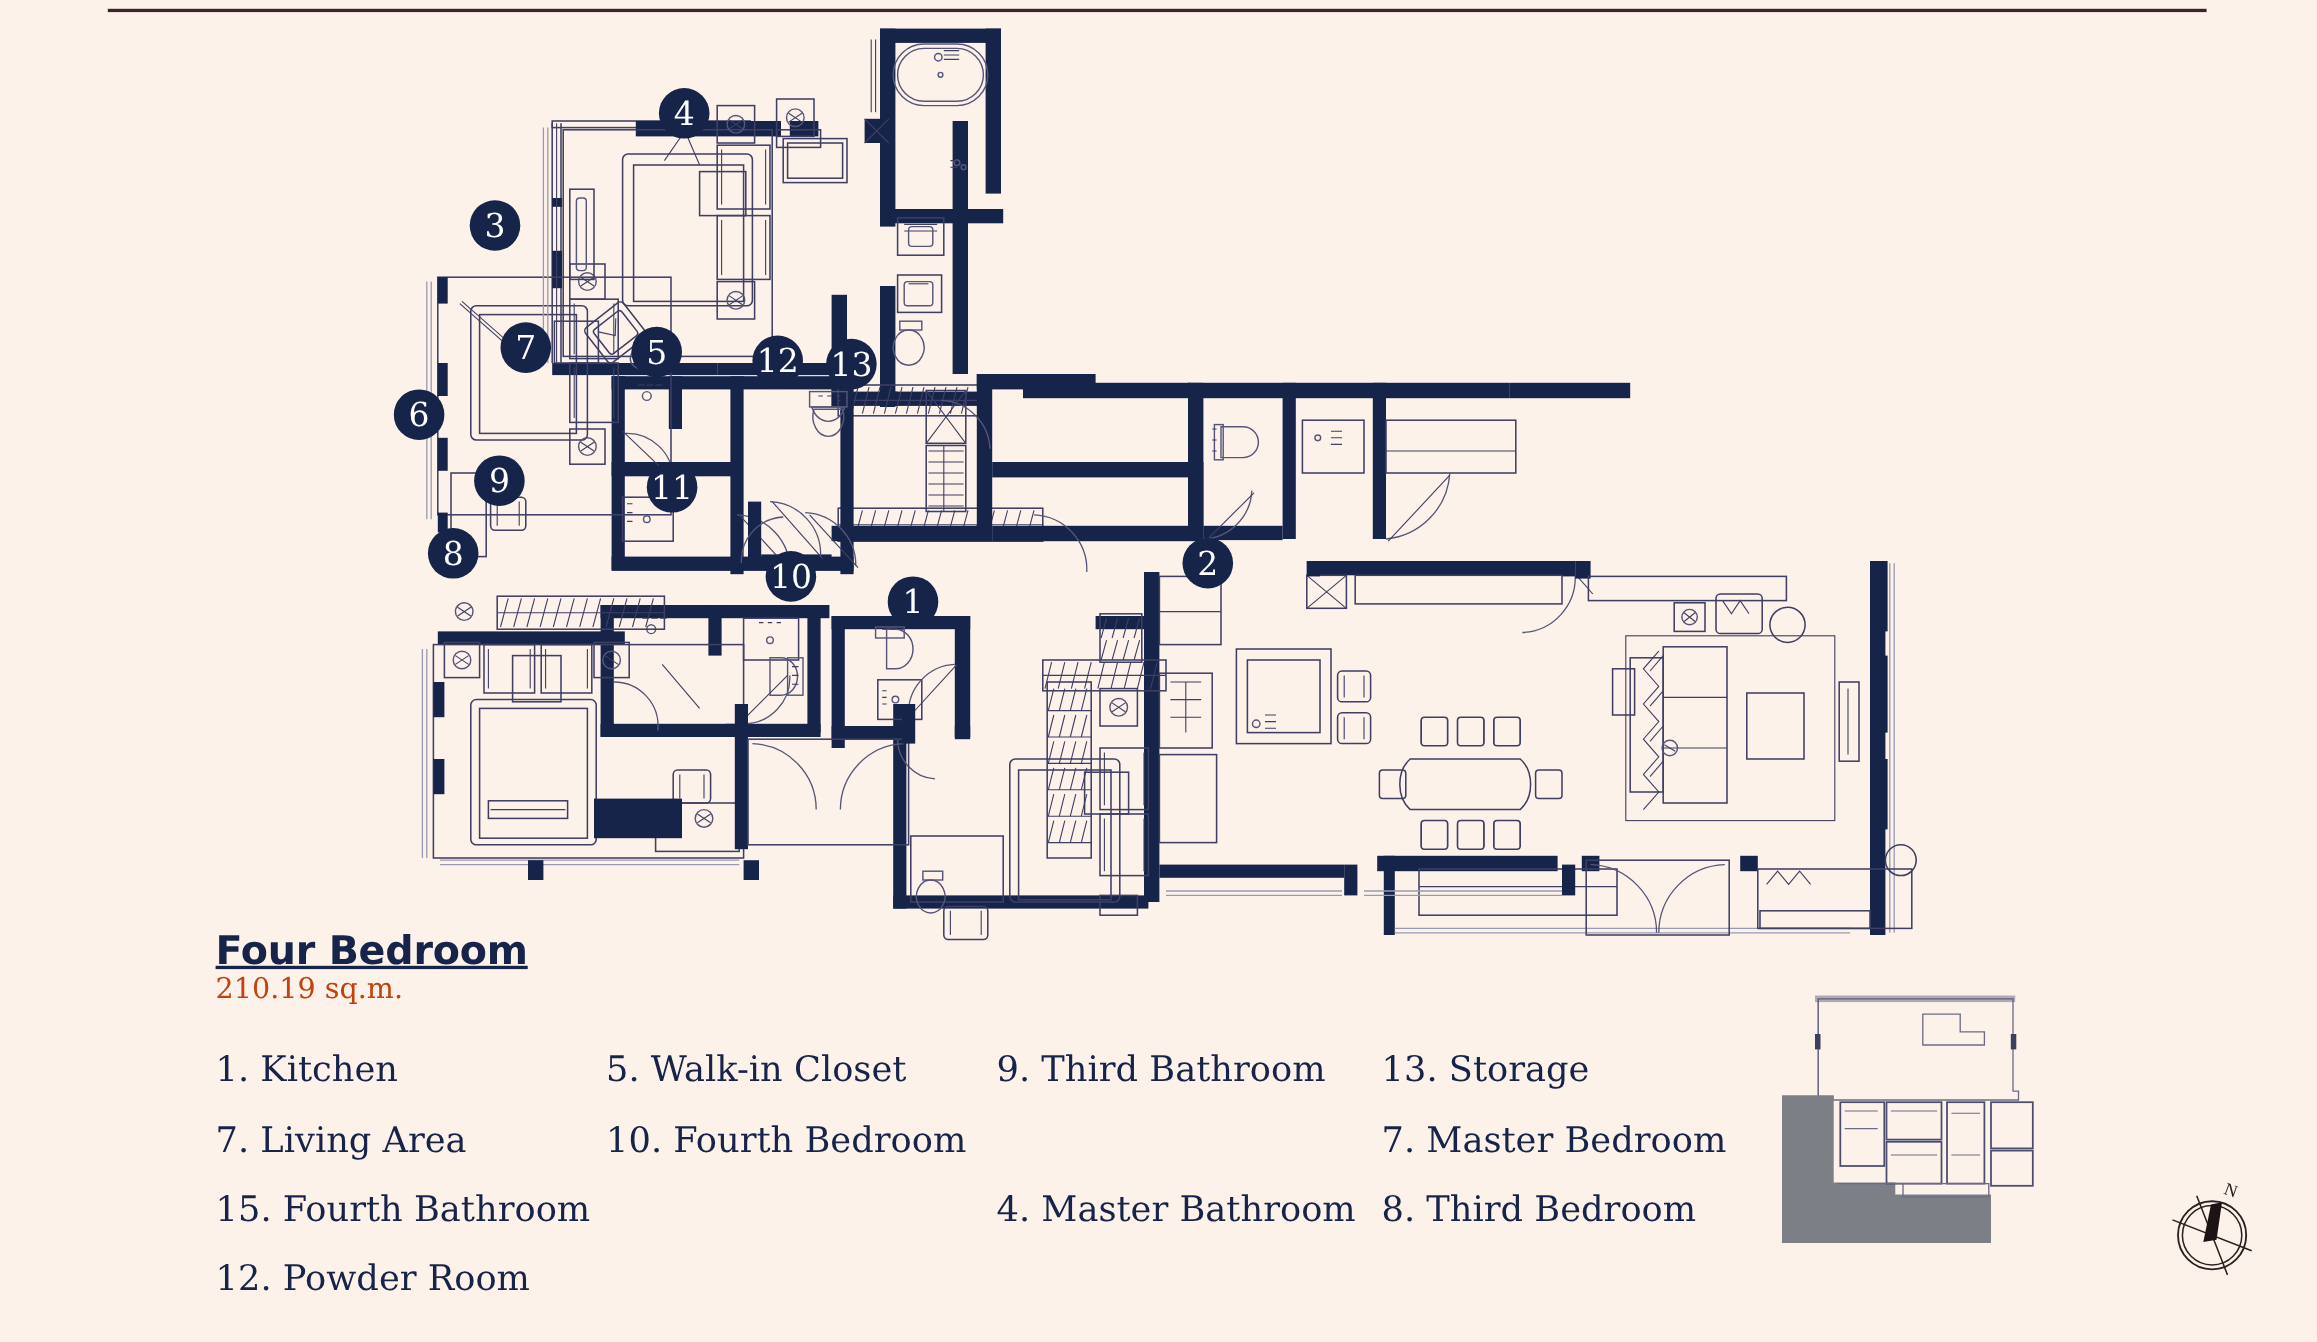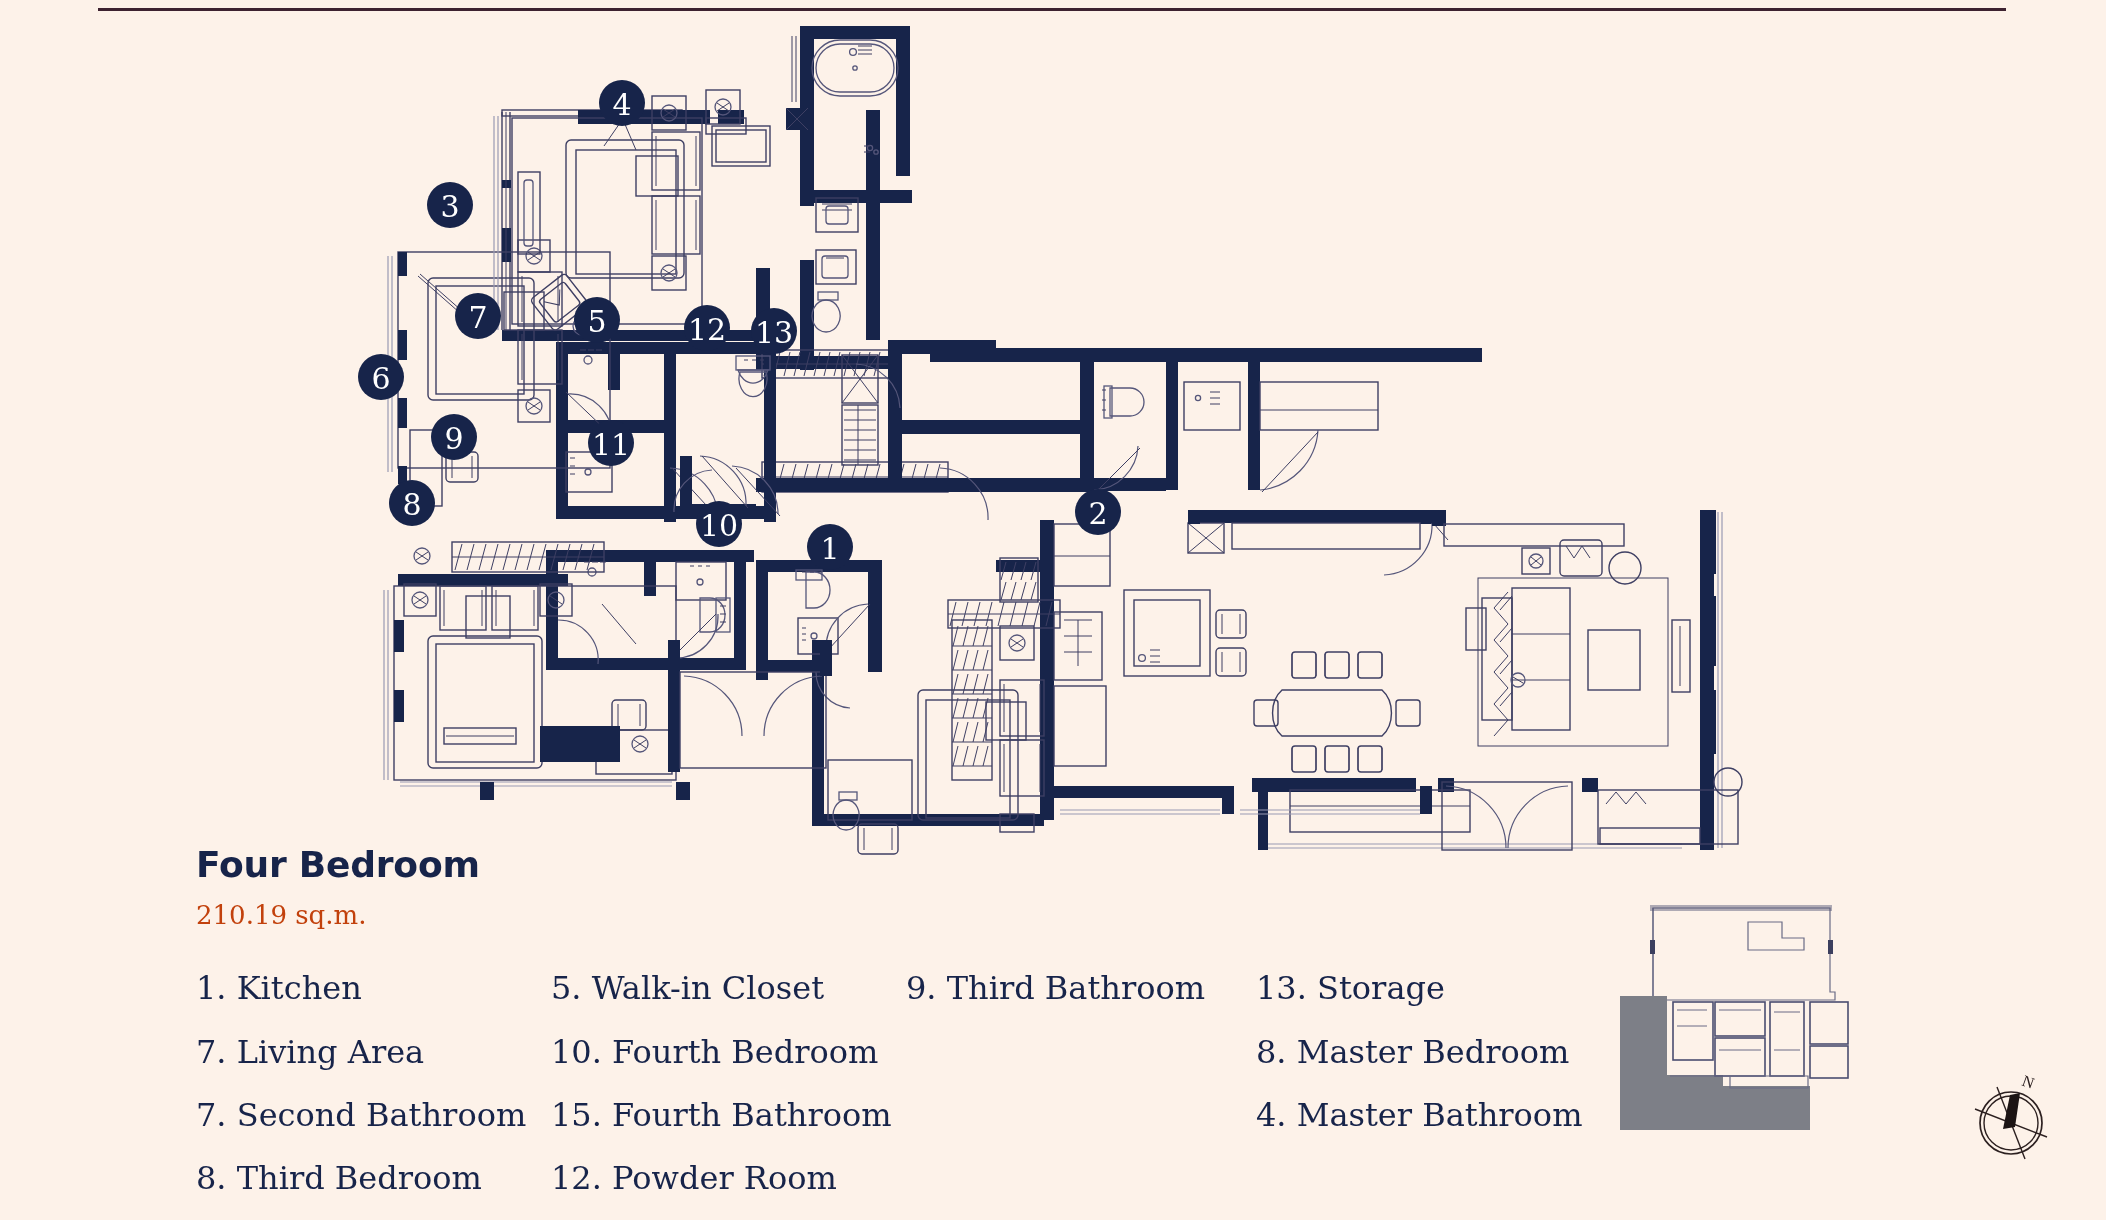--- a/index.html
+++ b/index.html
@@ -14,21 +14,21 @@
   #topRule{
     position:absolute;left:98px;top:8px;width:1908px;height:3px;
     background:#3d2230;
   }
   #planWrap{position:absolute;left:0;top:0;width:2106px;height:900px;}
   #planSvg{display:block;}
   #legendBlock{position:absolute;left:196px;top:845px;width:1300px;}
   #planTitle{
     font-family:"DejaVu Sans",sans-serif;
     font-weight:700;font-size:36px;color:#17244a;
-    letter-spacing:-0.2px;margin:0 0 16px 0;line-height:1.1;
+    letter-spacing:-0.2px;margin:0 0 0 0;line-height:1.1;text-decoration:underline;
   }
   #planArea{
     font-family:"DejaVu Serif",serif;
     font-size:26px;color:#c2410c;margin:0 0 40px 0;line-height:1.1;
   }
   #legendGrid{
     display:grid;
     grid-template-columns:355px 355px 350px 240px;
     row-gap:25px;column-gap:0px;
   }
@@ -580,22 +580,21 @@
   <div id="legendGrid">
     <div class="legend-item">1. Kitchen</div>
     <div class="legend-item">5. Walk-in Closet</div>
     <div class="legend-item">9. Third Bathroom</div>
     <div class="legend-item">13. Storage</div>
 
     <div class="legend-item">7. Living Area</div>
     <div class="legend-item">10. Fourth Bedroom</div>
     <div class="legend-item"></div>
 
-    <div class="legend-item">8. Master Bedroom</div>
-    <div class="legend-item">7. Second Bathroom</div>
+    <div class="legend-item">7. Master Bedroom</div>
     <div class="legend-item">15. Fourth Bathroom</div>
     <div class="legend-item"></div>
 
     <div class="legend-item">4. Master Bathroom</div>
     <div class="legend-item">8. Third Bedroom</div>
     <div class="legend-item">12. Powder Room</div>
     <div class="legend-item"></div>
   </div>
 </div>
 

